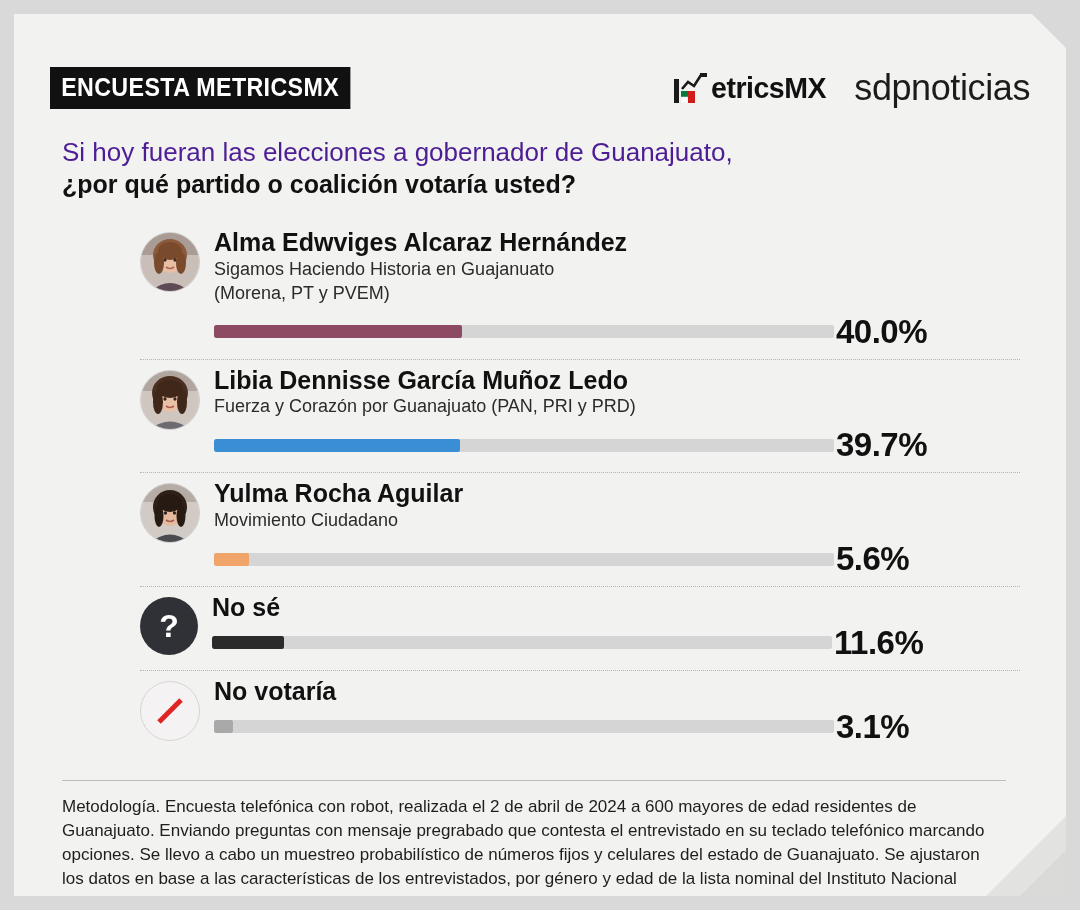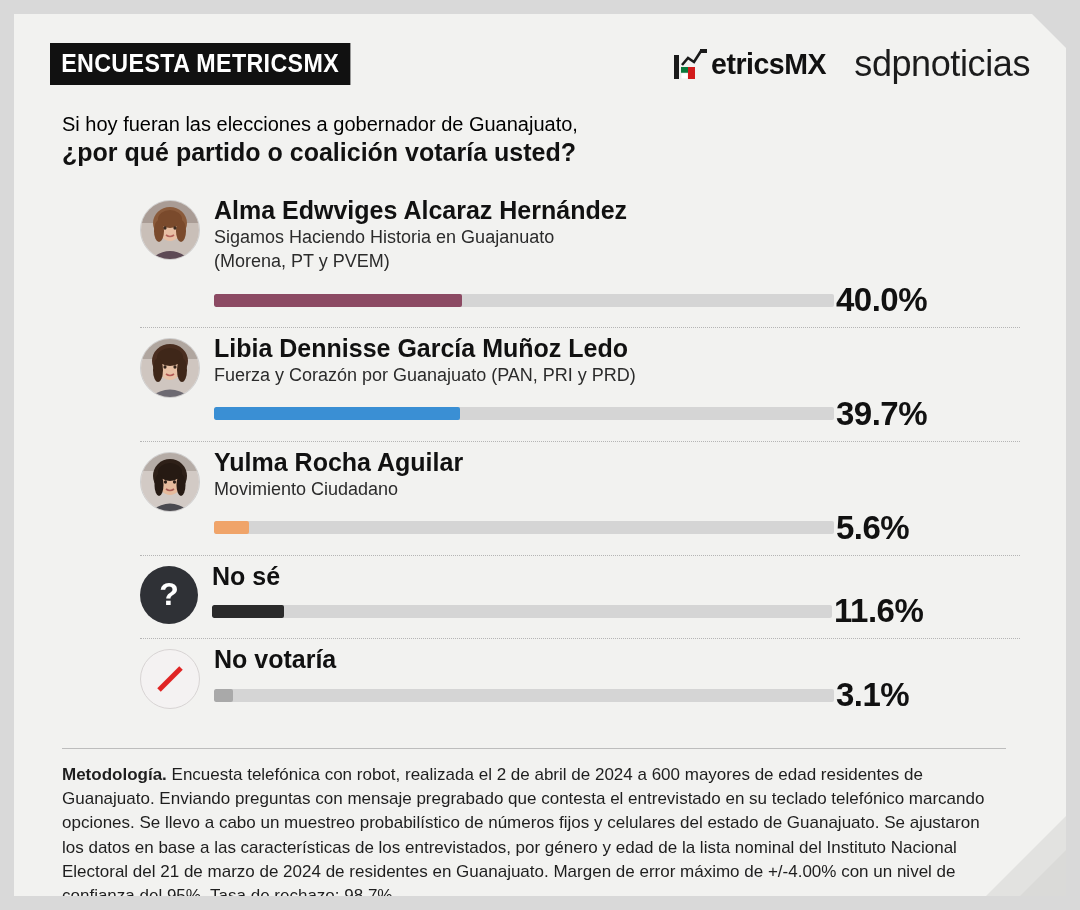--- a/index.html
+++ b/index.html
@@ -52,20 +52,21 @@
     border-bottom: 46px solid #dadad8;
     border-left: 46px solid transparent;
   }
 
   
   .header {
     display: flex;
     align-items: center;
     justify-content: space-between;
     height: 44px;
+    margin-top: 24px;
   }
   .brand-tag {
     display: inline-block;
     background: #111;
     color: #fff;
     font-weight: bold;
     font-size: 25px;
     letter-spacing: 0.4px;
     padding: 6px 12px 7px 12px;
     font-family: "Liberation Sans", sans-serif;
@@ -104,22 +105,22 @@
     letter-spacing: -0.4px;
     font-family: "Liberation Sans", sans-serif;
   }
 
   
   .question {
     margin-top: 26px;
     margin-left: 12px;
   }
   .q-line1 {
-    font-size: 20px;
-    color: #000000;
+    font-size: 26px;
+    color: #4c1d95;
     line-height: 1.25;
   }
   .q-line2 {
     font-size: 25px;
     color: #111;
     font-weight: bold;
     line-height: 1.25;
   }
 
   
@@ -220,21 +221,21 @@
     margin-top: 26px;
     border-top: 1px solid #bdbdbd;
     padding-top: 14px;
     margin-left: 12px;
     margin-right: 24px;
     font-size: 17px;
     line-height: 1.42;
     color: #1e1e1e;
     text-align: left;
   }
-  .method b { font-weight: bold; }
+  .method b { font-weight: normal; }
 </style>
 </head>
 <body>
 
 <div class="outer">
   <div class="card">
     <div class="fold-tr"></div>
     <div class="fold-br"></div>
     <div class="fold-br2"></div>
 

